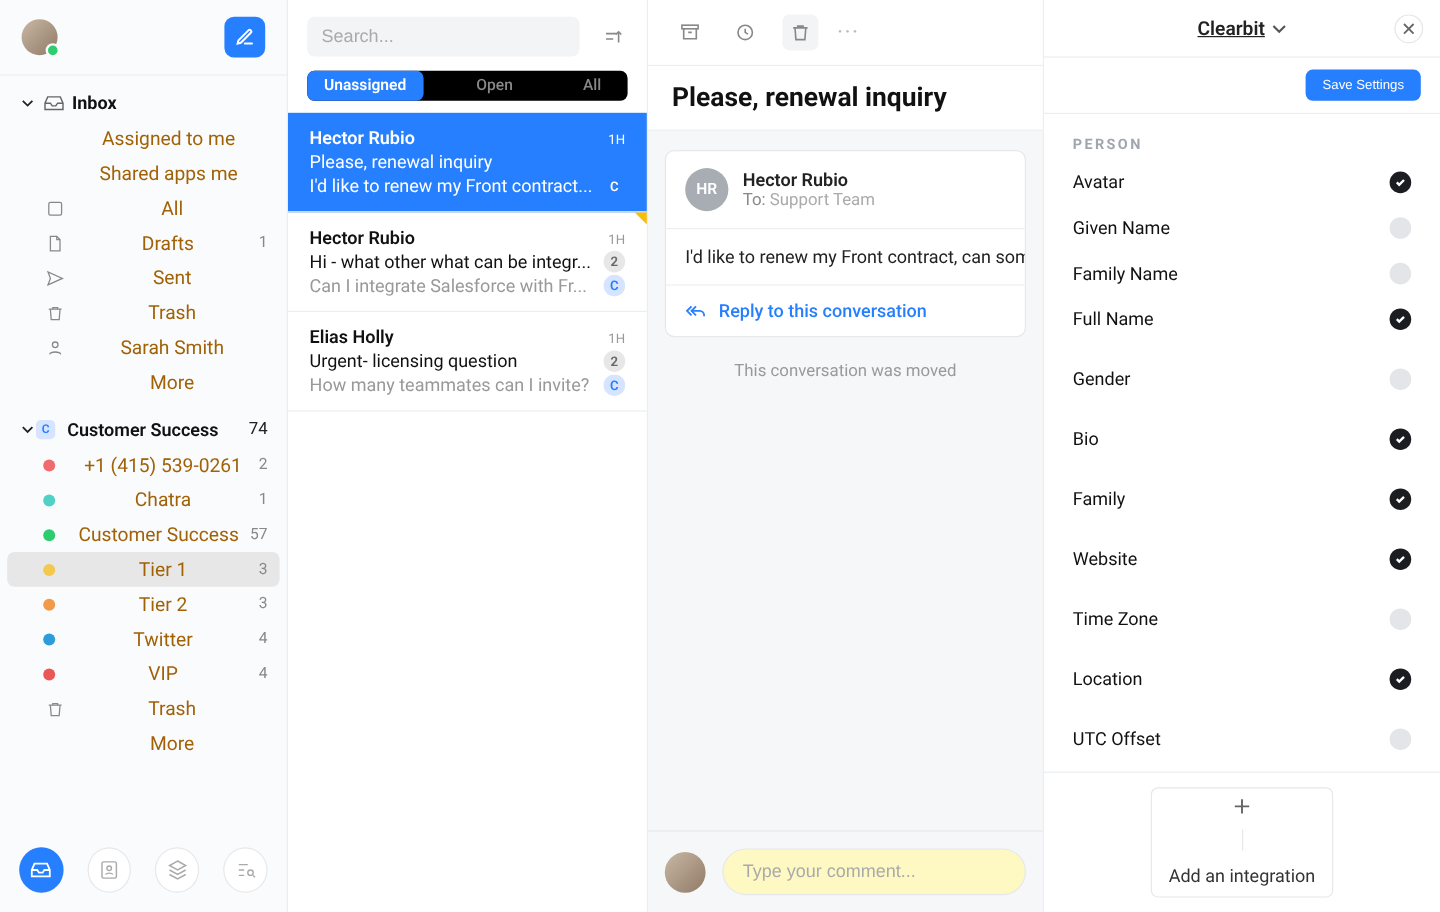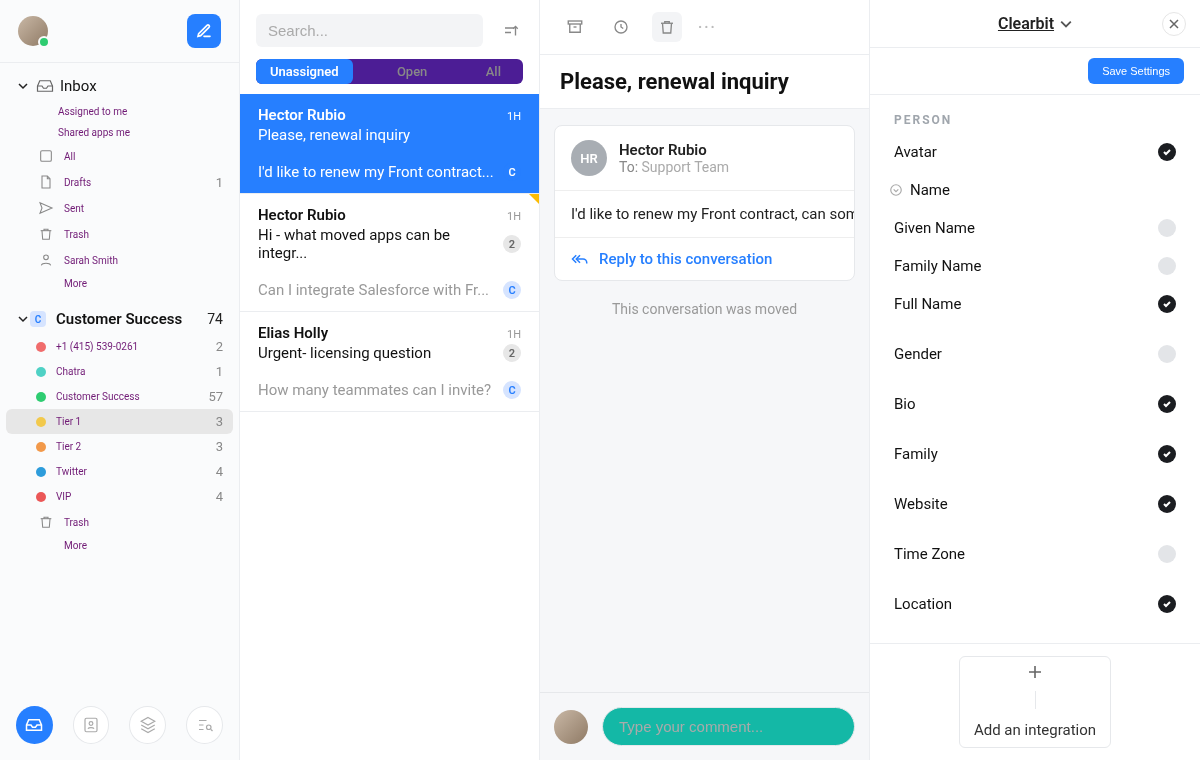--- a/index.html
+++ b/index.html
@@ -12,56 +12,56 @@
   .avatar-wrap { position:relative; width:30px; height:30px; }
   .avatar-img { width:30px; height:30px; border-radius:50%; background:linear-gradient(135deg,#c9b8a6,#8f7a65); }
   .presence { position:absolute; bottom:-2px; right:-2px; width:12px; height:12px; border-radius:50%; background:#2ecc71; border:2px solid #fafbfc; }
   .compose-btn { width:34px; height:34px; border-radius:8px; background:#267fff; display:flex; align-items:center; justify-content:center; color:#fff; }
   .hr-line { height:1px; background:#ebedf0; margin:0; }
 
   .nav { padding:8px 6px 8px 6px; }
   .section-head { display:flex; align-items:center; padding:6px 10px; cursor:pointer; }
   .section-head .chev { width:14px; display:flex; align-items:center; justify-content:center; color:#222; }
   .section-head .head-icon { width:18px; height:18px; display:flex; align-items:center; justify-content:center; margin:0 6px; color:#555; }
-  .section-head .head-label { font-size:15px; font-weight:400; color:#111; }
+  .section-head .head-label { font-size:15px; font-weight:700; color:#111; }
   .nav-item { display:flex; align-items:center; padding:5px 10px 5px 10px; border-radius:6px; cursor:pointer; }
   .nav-item.indent { padding-left:30px; }
   .nav-item.indent2 { padding-left:52px; }
   .nav-item .ni-icon { width:20px; display:flex; align-items:center; justify-content:center; color:#888; margin-right:8px; }
-  .nav-item .ni-label { flex:1; font-size:10px; color:#701a75; white-space:nowrap; overflow:hidden; text-overflow:ellipsis; }
+  .nav-item .ni-label { flex:1; font-size:16px; color:#a16207; white-space:nowrap; overflow:hidden; text-overflow:ellipsis;text-align:center; }
   .nav-item .ni-count { color:#888; font-size:13px; }
   .nav-item.selected { background:#e7e7e7; }
   .dot { width:10px; height:10px; border-radius:50%; margin-right:10px; flex-shrink:0; }
   .mini-badge { width:16px; height:16px; border-radius:4px; font-size:10px; font-weight:600; display:flex; align-items:center; justify-content:center; margin-right:10px; }
 
   .sb-bottom { margin-top:auto; padding:16px 16px; display:flex; gap:20px; align-items:center; }
   .sb-tool { width:38px; height:38px; border-radius:50%; display:flex; align-items:center; justify-content:center; color:#aaa; border:1px solid #e6e8eb; background:#fff; }
   .sb-tool.primary { background:#267fff; color:#fff; border:none; }
 
   
   .col-list { width:300px; flex-shrink:0; background:#fff; border-right:1px solid #ebedf0; display:flex; flex-direction:column; }
   .list-search-row { display:flex; align-items:center; padding:14px 16px 8px 16px; gap:16px; }
   .search-input { flex:1; border:none; background:#f3f4f6; border-radius:6px; padding:8px 12px; font-size:15px; color:#333; }
   .search-input::placeholder { color:#aaa; }
   .sort-btn { width:24px; height:24px; display:flex; align-items:center; justify-content:center; color:#888; }
-  .pill-row { display:flex; background:#4c1d95; border-radius:6px; margin:4px 16px 10px 16px; }
+  .pill-row { display:flex; background:#000000; border-radius:6px; margin:4px 16px 10px 16px; }
   .pill { flex:0 0 auto; padding:5px 14px; border-radius:6px; font-size:13px; font-weight:500; color:#888; cursor:pointer; }
   .pill:first-child { flex:0 0 auto; }
   .pill.center { flex:1; text-align:center; }
   .pill.active { background:#267fff; color:#fff; font-weight:600; }
 
   .conv-item { padding:12px 18px 12px 18px; border-bottom:1px solid #ebedf0; position:relative; cursor:pointer; }
   .conv-item.sel { background:#267fff; color:#fff; }
   .conv-item.sel .conv-from, .conv-item.sel .conv-subj, .conv-item.sel .conv-preview, .conv-item.sel .conv-time { color:#fff; }
   .conv-corner { position:absolute; top:0; right:0; width:0; height:0; border-left:10px solid transparent; border-top:10px solid #fbbc04; }
   .conv-row1 { display:flex; align-items:baseline; justify-content:space-between; }
   .conv-from { font-weight:600; font-size:15px; color:#111; }
   .conv-time { font-size:11px; color:#999; }
   .conv-subj { font-size:15px; color:#111; margin-top:2px; display:flex; align-items:center; gap:8px; }
-  .conv-preview { font-size:15px; color:#999; margin-top:19px; display:flex; align-items:center; gap:8px; white-space:nowrap; overflow:hidden; }
+  .conv-preview { font-size:15px; color:#999; margin-top:2px; display:flex; align-items:center; gap:8px; white-space:nowrap; overflow:hidden; }
   .conv-preview .txt { overflow:hidden; text-overflow:ellipsis; flex:1; }
   .circ-badge { width:18px; height:18px; border-radius:50%; background:#e7e7e7; color:#666; font-size:11px; font-weight:600; display:flex; align-items:center; justify-content:center; flex-shrink:0; }
   .circ-badge.blue { background:#267fff; color:#fff; }
   .circ-badge.lightblue { background:#d6e4ff; color:#267fff; }
 
   
   .col-conv { flex:1; min-width:0; background:#f6f7f9; display:flex; flex-direction:column; border-right:1px solid #ebedf0; }
   .conv-toolbar { display:flex; align-items:center; gap:16px; padding:12px 20px; background:#fff; border-bottom:1px solid #ebedf0; }
   .tb-btn { width:30px; height:30px; display:flex; align-items:center; justify-content:center; color:#888; border-radius:6px; }
   .tb-btn.boxed { background:#f3f4f6; }
@@ -73,21 +73,21 @@
   .msg-avatar { width:36px; height:36px; border-radius:50%; background:#a8adb3; color:#fff; font-size:13px; font-weight:600; display:flex; align-items:center; justify-content:center; margin-right:12px; }
   .msg-from { font-weight:600; font-size:15px; }
   .msg-to { font-size:14px; color:#888; }
   .msg-body { padding:14px 16px; font-size:15px; color:#222; white-space:nowrap; overflow:hidden; }
   .msg-reply { padding:12px 16px; border-top:1px solid #eee; display:flex; align-items:center; gap:10px; color:#267fff; font-weight:500; font-size:15px; }
 
   .conv-note { text-align:center; color:#999; padding:12px 16px; font-size:14px; white-space:nowrap; overflow:hidden; }
 
   .composer-row { margin-top:auto; display:flex; align-items:center; gap:14px; padding:14px 14px; border-top:1px solid #e6e8eb; background:#f6f7f9; }
   .composer-avatar { width:34px; height:34px; border-radius:50%; background:linear-gradient(135deg,#c9b8a6,#8f7a65); flex-shrink:0; }
-  .composer-input { flex:1; border:1px solid #e6e8eb; background:#14b8a6; border-radius:20px; padding:10px 16px; font-size:15px; color:#333; }
+  .composer-input { flex:1; border:1px solid #e6e8eb; background:#fef9c3; border-radius:20px; padding:10px 16px; font-size:15px; color:#333; }
   .composer-input::placeholder { color:#aaa; }
 
   
   .col-panel { width:330px; flex-shrink:0; background:#fff; display:flex; flex-direction:column; }
   .panel-head { display:flex; align-items:center; justify-content:center; padding:14px 16px; border-bottom:1px solid #ebedf0; position:relative;text-decoration:underline; }
   .panel-title { font-weight:600; font-size:16px; display:flex; align-items:center; gap:6px; }
   .panel-close { position:absolute; right:14px; top:12px; width:24px; height:24px; border-radius:50%; border:1px solid #e6e6e6; display:flex; align-items:center; justify-content:center; font-size:14px; color:#666; }
   .panel-save-row { display:flex; justify-content:flex-end; padding:10px 16px; border-bottom:1px solid #ebedf0;}
   .save-btn { background:#267fff; color:#fff; border:none; padding:7px 14px; border-radius:6px; font-size:11px; font-weight:500; }
 
@@ -328,21 +328,21 @@
           <span class="circ-badge blue">C</span>
         </div>
       </div>
       <div class="conv-item">
         <div class="conv-corner"></div>
         <div class="conv-row1">
           <span class="conv-from">Hector Rubio</span>
           <span class="conv-time">1H</span>
         </div>
         <div class="conv-subj">
-          <span class="txt" style="flex:1;overflow:hidden;text-overflow:ellipsis">Hi - what moved apps can be integr...</span>
+          <span class="txt" style="flex:1;overflow:hidden;text-overflow:ellipsis">Hi - what other what can be integr...</span>
           <span class="circ-badge">2</span>
         </div>
         <div class="conv-preview">
           <span class="txt">Can I integrate Salesforce with Fr...</span>
           <span class="circ-badge lightblue">C</span>
         </div>
       </div>
       <div class="conv-item">
         <div class="conv-row1">
           <span class="conv-from">Elias Holly</span>
@@ -438,31 +438,20 @@
     <div class="panel-section-label">PERSON</div>
     <div id="panel-fields">
         <div class="field-row">
           <span class="fl-name">Avatar</span>
           <span class="field-check on">
             <svg width="10" height="10" viewBox="0 0 10 10">
               <path d="M2 5l2 2 4-4" fill="none" stroke="#fff" stroke-width="2"></path>
             </svg>
           </span>
         </div>
-        <div class="field-row group">
-          <span style="display:flex;align-items:center">
-            <span class="fl-chev">
-              <svg width="14" height="14" viewBox="0 0 24 24" fill="none" stroke="#aaa" stroke-width="2">
-                <circle cx="12" cy="12" r="9"></circle>
-                <path d="M8 11l4 4 4-4"></path>
-              </svg>
-            </span>
-            <span class="fl-name">Name</span>
-          </span>
-        </div>
         <div class="field-row">
           <span class="fl-name">Given Name</span>
           <span class="field-check off"></span>
         </div>
         <div class="field-row">
           <span class="fl-name">Family Name</span>
           <span class="field-check off"></span>
         </div>
         <div class="field-row">
           <span class="fl-name">Full Name</span>

